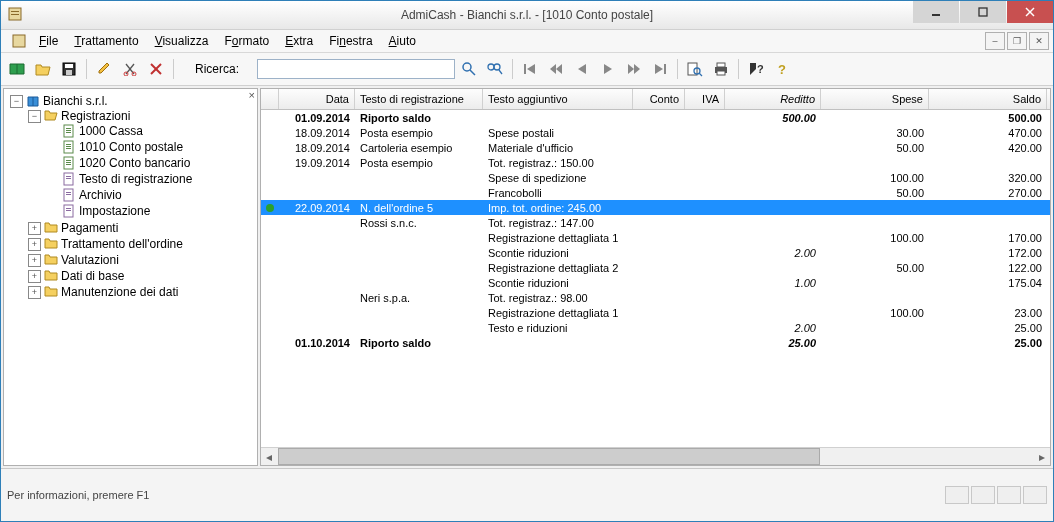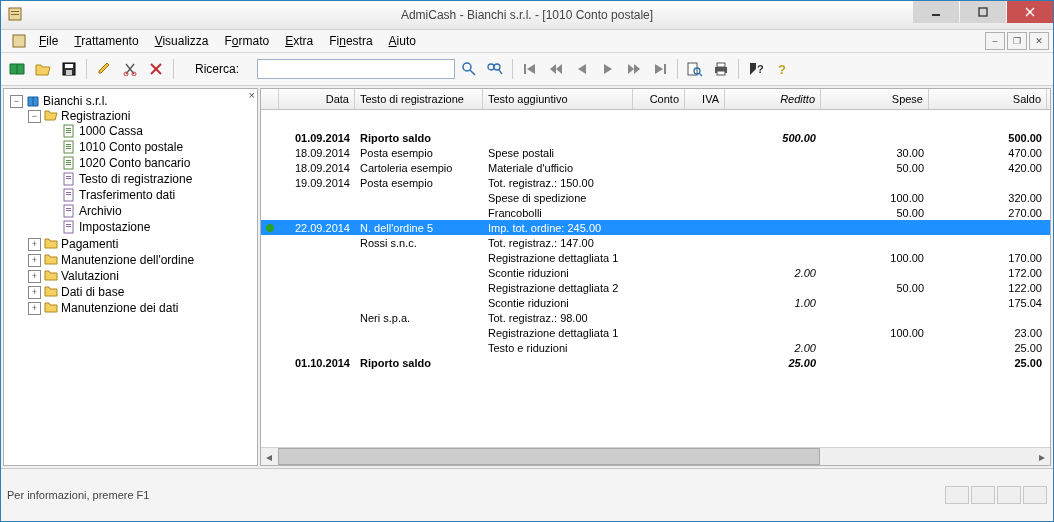--- a/index.html
+++ b/index.html
@@ -27,21 +27,21 @@
   .tree ul{list-style:none;margin:0;padding-left:18px;}
   .tree li{padding:1px 0;white-space:nowrap;}
   .tree .row{display:flex;align-items:center;gap:3px;}
   .exp{width:11px;height:11px;border:1px solid #888;display:inline-flex;align-items:center;justify-content:center;font-size:9px;line-height:9px;background:#fff;color:#555;}
   .noexp{width:13px;display:inline-block;}
   .tico{width:14px;height:14px;display:inline-block;}
   .grid-pane{flex:1;display:flex;flex-direction:column;margin:2px 2px 2px 0;border:1px solid #b0b0b0;background:#fff;min-width:0;}
   .grid-head{display:flex;background:linear-gradient(#fdfdfd,#ececec);border-bottom:1px solid #c0c0c0;height:20px;font-size:11px;}
   .gh{border-right:1px solid #d0d0d0;padding:2px 5px;display:flex;align-items:center;box-sizing:border-box;overflow:hidden;}
   .gh.r{justify-content:flex-end;}
-  .grid-body{flex:1;overflow:auto;font-size:11px;margin-top:20px;}
+  .grid-body{flex:1;overflow:auto;font-size:11px;}
   .grow{display:flex;height:15px;align-items:center;}
   .grow.sel{background:#1e90ff;color:#fff;}
   .gc{padding:0 5px;box-sizing:border-box;overflow:hidden;white-space:nowrap;}
   .gc.r{text-align:right;}
   .bold{font-weight:bold;}
   .status{height:20px;border-top:1px solid #c8c8c8;background:#f4f4f4;display:flex;align-items:center;padding:16px 6px;font-size:11px;color:#444;}
   .status .seg{border:1px solid #c8c8c8;width:22px;height:16px;margin-left:2px;background:#efefef;}
   .hscroll{height:17px;background:#f0f0f0;border-top:1px solid #d0d0d0;display:flex;align-items:center;}
   .hscroll .thumb{height:15px;background:#cdcdcd;border:1px solid #aaa;width:540px;margin-left:1px;}
   .green-dot{width:8px;height:8px;background:#2ca02c;border-radius:50%;display:inline-block;}
@@ -316,33 +316,20 @@
                     <li>
                       <div class="row">
                         <span class="noexp"></span>
                         <span class="tico">
                           <svg width="14" height="14">
                             <rect x="2" y="1" width="9" height="12" fill="#fff" stroke="#8a6aa0"></rect>
                             <rect x="4" y="4" width="5" height="1" fill="#8a6aa0"></rect>
                             <rect x="4" y="6" width="5" height="1" fill="#8a6aa0"></rect>
                           </svg>
                         </span>
-                        <span>Trasferimento dati</span>
-                      </div>
-                    </li>
-                    <li>
-                      <div class="row">
-                        <span class="noexp"></span>
-                        <span class="tico">
-                          <svg width="14" height="14">
-                            <rect x="2" y="1" width="9" height="12" fill="#fff" stroke="#8a6aa0"></rect>
-                            <rect x="4" y="4" width="5" height="1" fill="#8a6aa0"></rect>
-                            <rect x="4" y="6" width="5" height="1" fill="#8a6aa0"></rect>
-                          </svg>
-                        </span>
                         <span>Archivio</span>
                       </div>
                     </li>
                     <li>
                       <div class="row">
                         <span class="noexp"></span>
                         <span class="tico">
                           <svg width="14" height="14">
                             <rect x="2" y="1" width="9" height="12" fill="#fff" stroke="#8a6aa0"></rect>
                             <rect x="4" y="4" width="5" height="1" fill="#8a6aa0"></rect>
@@ -368,21 +355,21 @@
                   </div>
                 </li>
                 <li>
                   <div class="row">
                     <span class="exp">+</span>
                     <span class="tico">
                       <svg width="14" height="12">
                         <path d="M1 2 L5 2 L6 4 L13 4 L13 11 L1 11 Z" fill="#f5d060" stroke="#b08a20"></path>
                       </svg>
                     </span>
-                    <span>Manutenzione dell'ordine</span>
+                    <span>Trattamento dell'ordine</span>
                   </div>
                 </li>
                 <li>
                   <div class="row">
                     <span class="exp">+</span>
                     <span class="tico">
                       <svg width="14" height="12">
                         <path d="M1 2 L5 2 L6 4 L13 4 L13 11 L1 11 Z" fill="#f5d060" stroke="#b08a20"></path>
                       </svg>
                     </span>

